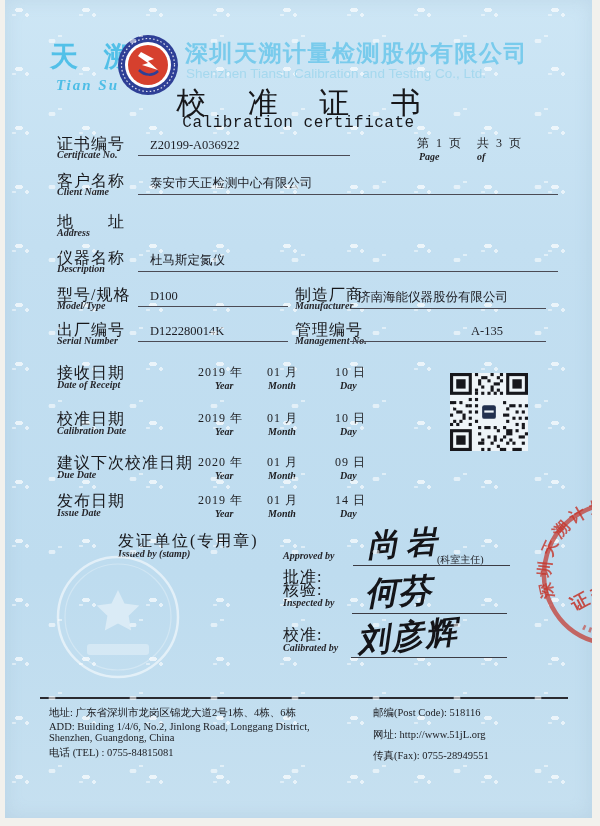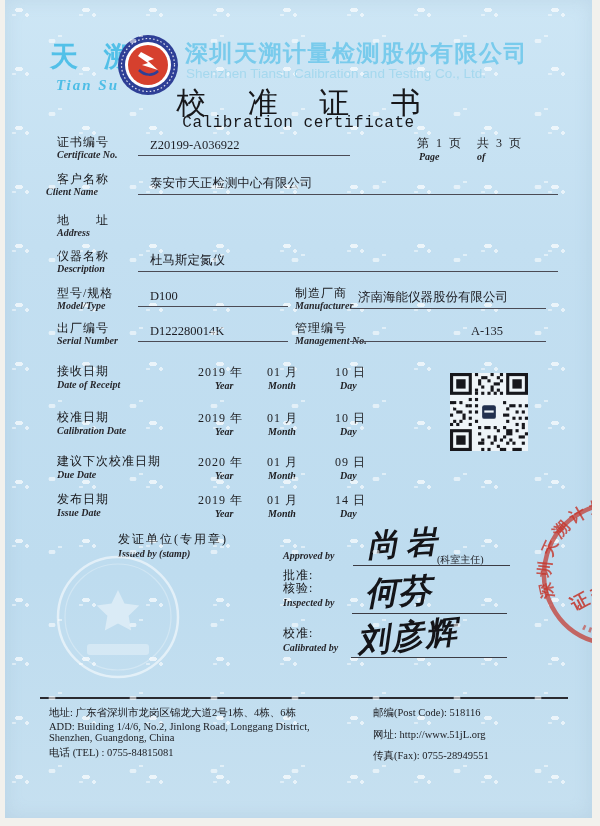--- a/index.html
+++ b/index.html
@@ -28,21 +28,21 @@
   
   .logo-cn { font-family:"Liberation Sans","DejaVu Sans",sans-serif; font-weight:bold; color:#52c0e8; font-size:28px; letter-spacing:9px; }
   .logo-reg { font-size:9px; color:#52c0e8; vertical-align:top; letter-spacing:0; }
   .logo-en { font-style:italic; font-weight:bold; color:#4dbde6; font-size:15px; letter-spacing:2px; }
   .company-cn { font-family:"Liberation Sans","DejaVu Sans",sans-serif; font-weight:bold; color:#79cbec; font-size:23px; letter-spacing:1.5px; white-space:nowrap; }
   .company-en { font-family:"Liberation Sans","DejaVu Sans",sans-serif; color:#a5d8ee; font-size:13.5px; white-space:nowrap; }
   .title-cn { font-size:30px; letter-spacing:17px; color:#17171a; white-space:nowrap; }
   .title-en { font-family:"Liberation Mono","DejaVu Sans Mono",monospace; font-size:16px; letter-spacing:.5px; color:#17171a; white-space:nowrap; }
 
   
-  .lab-cn { font-size:12px; letter-spacing:1px; color:#17171a; white-space:nowrap; }
+  .lab-cn { font-size:16px; letter-spacing:1px; color:#17171a; white-space:nowrap; }
   .lab-en { font-style:italic; font-weight:bold; font-size:10px; color:#26262b; white-space:nowrap; }
   .val { font-size:12.5px; color:#1c1c22; white-space:nowrap; }
   .uline { border-bottom:1.3px solid #4b4b55; }
   .pagebox { font-size:12px; letter-spacing:2px; white-space:nowrap; }
   .pageen { font-style:italic; font-weight:bold; font-size:10px; }
 
   .unit { font-size:12px; letter-spacing:1px; }
   .unit-en { font-style:italic; font-weight:bold; font-size:10px; }
 
   .sig { font-style:italic; font-weight:bold; color:#141418; white-space:nowrap; }
@@ -80,21 +80,21 @@
     <div class="abs title-en" style="left:0;width:587px;top:114px;text-align:center;">Calibration certificate</div>
 
     <div class="abs lab-cn" style="left:52px;top:134px;">证书编号</div>
     <div class="abs lab-en" style="left:52px;top:149px;">Certificate No.</div>
     <div class="abs val uline" style="left:133px;top:138px;width:212px;padding:0 0 2px 12px;">Z20199-A036922</div>
     <div class="abs pagebox" style="left:412px;top:135px;">第 1 页　共 3 页</div>
     <div class="abs pageen" style="left:414px;top:151px;">Page</div>
     <div class="abs pageen" style="left:472px;top:151px;text-align:center;">of</div>
 
     <div class="abs lab-cn" style="left:52px;top:171px;">客户名称</div>
-    <div class="abs lab-en" style="left:41px;top:186px;">Client Name</div>
+    <div class="abs lab-en" style="left:52px;top:186px;">Client Name</div>
     <div class="abs val uline" style="left:133px;top:175px;width:420px;padding:0 0 2px 12px;">泰安市天正检测中心有限公司</div>
 
     <div class="abs lab-cn" style="left:52px;top:212px;">地　　址</div>
     <div class="abs lab-en" style="left:52px;top:227px;">Address</div>
 
     <div class="abs lab-cn" style="left:52px;top:248px;">仪器名称</div>
     <div class="abs lab-en" style="left:52px;top:263px;">Description</div>
     <div class="abs val uline" style="left:133px;top:252px;width:420px;padding:0 0 2px 12px;">杜马斯定氮仪</div>
 
     <div class="abs lab-cn" style="left:52px;top:285px;">型号/规格</div>

